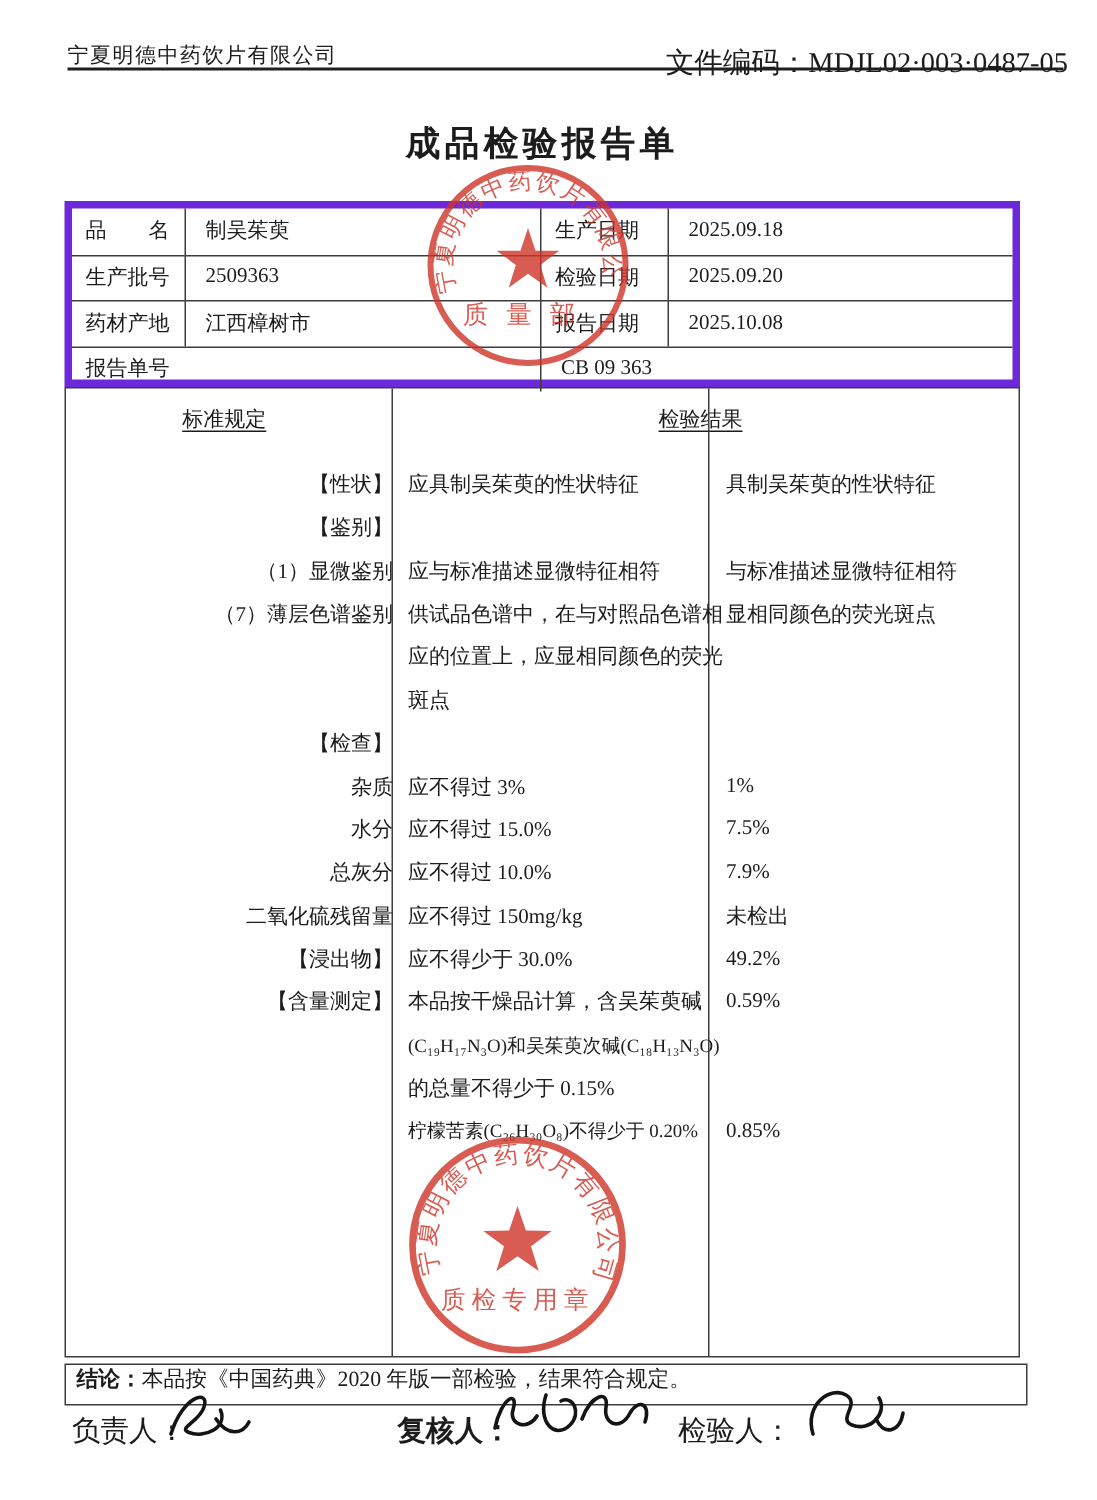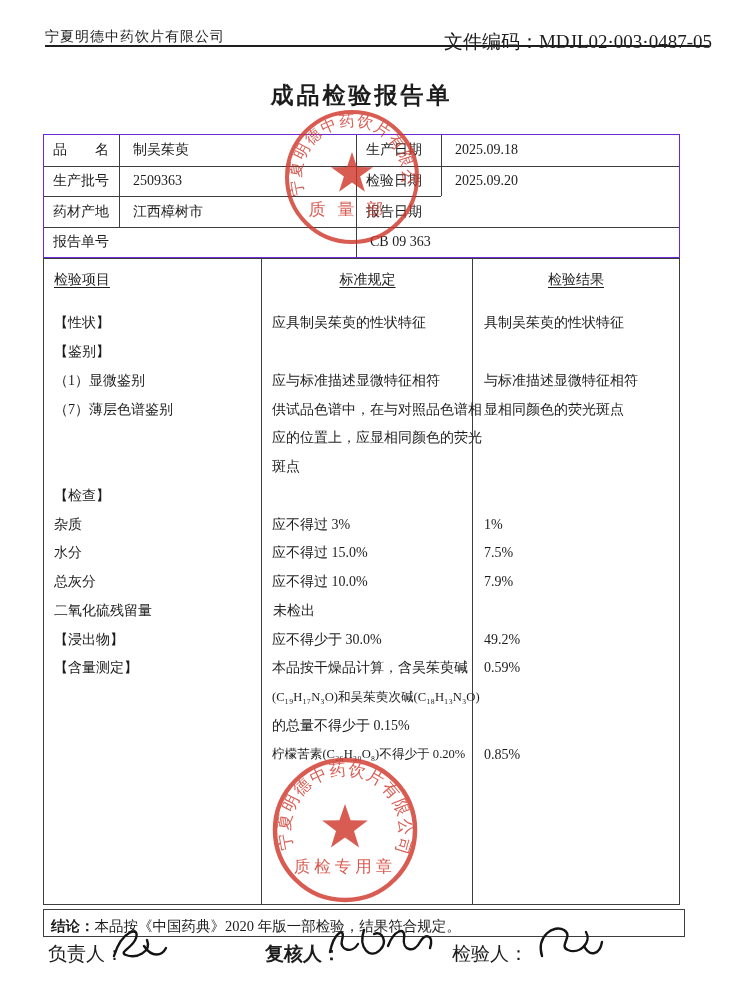--- a/index.html
+++ b/index.html
@@ -12,21 +12,21 @@
   }
   
   .hdr-company { position:absolute; left:45px; top:28px; font-size:14px; letter-spacing:1px; }
   .hdr-code    { position:absolute; right:19px; top:29px; font-size:19px; }
   .hdr-rule    { position:absolute; left:45px; right:22px; top:45px; height:2px; background:#1f1f1f; }
   
   .doc-title { position:absolute; left:43px; width:637px; top:80px; text-align:center;
                font-size:23px; font-weight:700; letter-spacing:3px; }
   
   .info-table { position:absolute; left:43px; top:134px; width:637px; height:124px;
-                border:1px solid #6d28d9; display:grid;
+                border:5px solid #6d28d9; display:grid;
                 grid-template-columns:75px 237px 85px 1fr;
                 grid-auto-rows:30.5px; font-size:14px; }
   .info-table .cell { display:flex; align-items:center; padding-left:9px; border-left:1px solid #3d3d3d; border-top:1px solid #3d3d3d; overflow:hidden; white-space:nowrap; }
   .info-table .cell.first-col { border-left:none; }
   .info-table .cell.first-row { border-top:none; }
   .info-table .cell.value { padding-left:13px; }
   .info-table .span-left  { grid-column:1 / 3; }
   .info-table .span-right { grid-column:3 / 5;text-align:right; }
   
   .main-table { position:absolute; left:43px; top:258px; width:637px; height:647px;
@@ -34,27 +34,27 @@
   .vline { position:absolute; top:0; bottom:0; width:1px; background:#3d3d3d; }
   .vline.v1 { left:217px; } .vline.v2 { left:428px; }
   .mt-header { display:flex; height:30px; align-items:flex-end; }
   .mt-header > div { text-decoration:underline; text-underline-offset:3px; }
   .mth1 { width:218px; padding-left:10px; }
   .mth2 { width:211px; text-align:center; }
   .mth3 { flex:1; text-align:center;margin-top:14px; }
   .tbody { position:relative; }
   .trow { display:flex; height:28.75px; align-items:center; }
   .trow:first-child { margin-top:20px; }
-  .trow .c1 { width:218px; padding-left:10px; white-space:nowrap; }
+  .trow .c1 { width:218px; padding-left:10px; white-space:nowrap;text-align:right; }
   .trow .c2 { width:211px; padding-left:10px; white-space:nowrap; }
   .trow .c3 { flex:1; padding-left:11px; white-space:nowrap; }
   .tbody .trow:nth-child(14) .c2, .tbody .trow:nth-child(16) .c2 { font-size:12.6px; }
   
   .conclusion { position:absolute; left:43px; top:909px; width:642px; height:28px;
-                border:1px solid #3d3d3d; display:flex; align-items:flex-end;
+                border:1px solid #3d3d3d; display:flex; align-items:flex-start;
                 padding-left:7px; font-size:14.5px; }
   .conclusion .lbl { font-weight:700; }
   
   .sig-label { position:absolute; top:941px; font-size:19px; }
   .sig-lead    { left:48px; }
   .sig-review  { left:265px;font-weight:bold; }
   .sig-inspect { left:452px; }
   .sig-svg { position:absolute; }
   .sig1 { left:100px; top:922px; }
   .sig2 { left:322px; top:918px; }
@@ -84,31 +84,31 @@
   <div class="cell first-row value">2025.09.18</div>
 
   <div class="cell first-col">生产批号</div>
   <div class="cell value">2509363</div>
   <div class="cell">检验日期</div>
   <div class="cell value">2025.09.20</div>
 
   <div class="cell first-col">药材产地</div>
   <div class="cell value">江西樟树市</div>
   <div class="cell">报告日期</div>
+  <div class="cell value">2025.10.08</div>
 
   <div class="cell first-col span-left">报告单号</div>
   <div class="cell span-right value">CB 09 363</div>
 </div>
 
 <div class="main-table">
   <div class="vline v1"></div>
   <div class="vline v2"></div>
 
   <div class="mt-header">
-    <div class="mth1">检验项目</div>
     <div class="mth2">标准规定</div>
     <div class="mth3">检验结果</div>
   </div>
 
   <div class="tbody">
     <div class="trow">
         <div class="c1">【性状】</div>
         <div class="c2">应具制吴茱萸的性状特征</div>
         <div class="c3">具制吴茱萸的性状特征</div>
       </div>
@@ -152,20 +152,21 @@
         <div class="c2">应不得过 15.0%</div>
         <div class="c3">7.5%</div>
       </div>
     <div class="trow">
         <div class="c1">总灰分</div>
         <div class="c2">应不得过 10.0%</div>
         <div class="c3">7.9%</div>
       </div>
     <div class="trow">
         <div class="c1">二氧化硫残留量</div>
+        <div class="c2">应不得过 150mg/kg</div>
         <div class="c3">未检出</div>
       </div>
     <div class="trow">
         <div class="c1">【浸出物】</div>
         <div class="c2">应不得少于 30.0%</div>
         <div class="c3">49.2%</div>
       </div>
     <div class="trow">
         <div class="c1">【含量测定】</div>
         <div class="c2">本品按干燥品计算，含吴茱萸碱</div>

